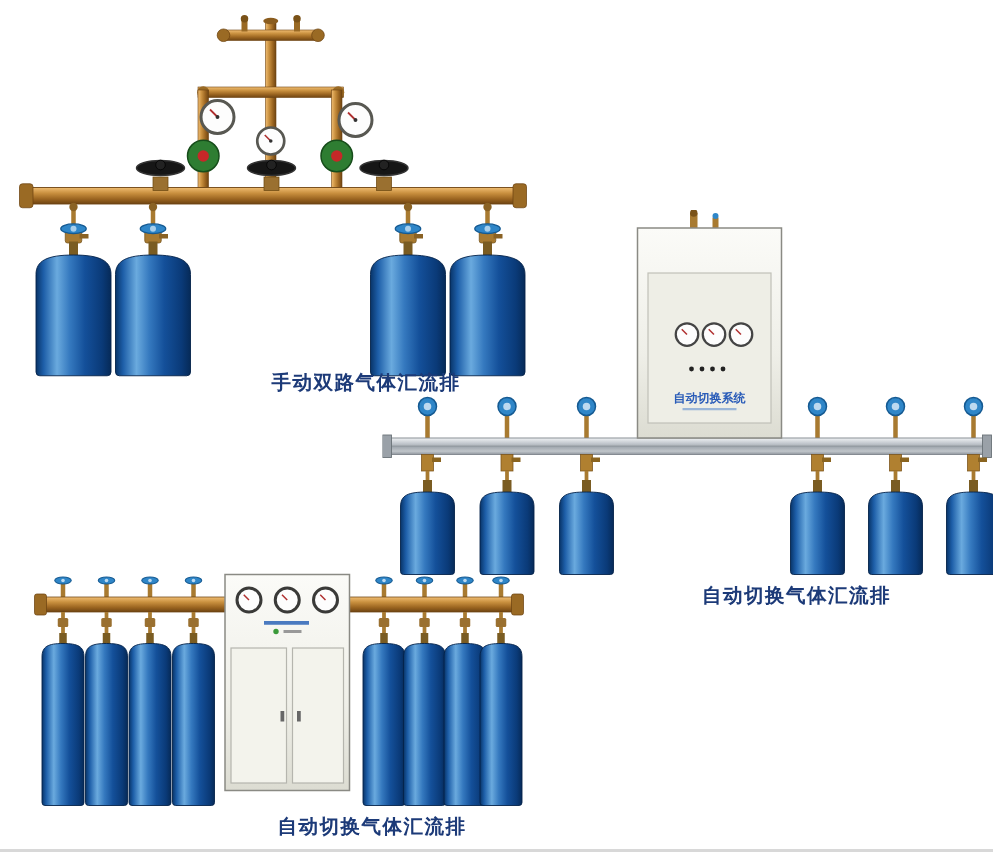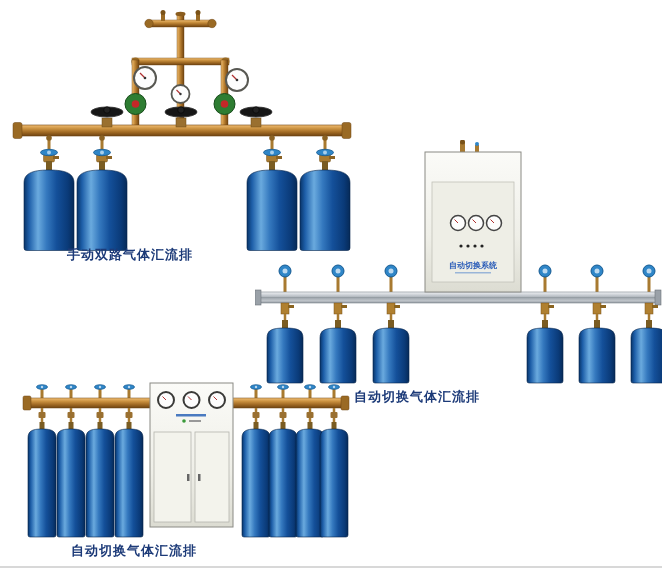--- a/index.html
+++ b/index.html
@@ -1,19 +1,19 @@
 <!DOCTYPE html>
 <html><head>
 <meta charset="utf-8">
 <style>
   html,body{margin:0;padding:0;background:#fff;}
   .page{position:relative;width:662px;height:572px;background:#ffffff;overflow:hidden;
         font-family:"Liberation Sans",sans-serif;}
   .photo{position:absolute;}
-  .caption{position:absolute;width:240px;text-align:left;font-size:13px;font-weight:bold;
+  .caption{position:absolute;width:240px;text-align:right;font-size:13px;font-weight:bold;
            color:#1c3a78;letter-spacing:1px;}
   .bottom-rule{position:absolute;left:0;top:566px;width:662px;height:2px;background:#d8d8d8;}
   svg text{font-family:"Liberation Sans",sans-serif;}
 </style>
 </head>
 <body>
 
 <div class="page">
 
   <svg width="0" height="0" style="position:absolute" aria-hidden="true">

